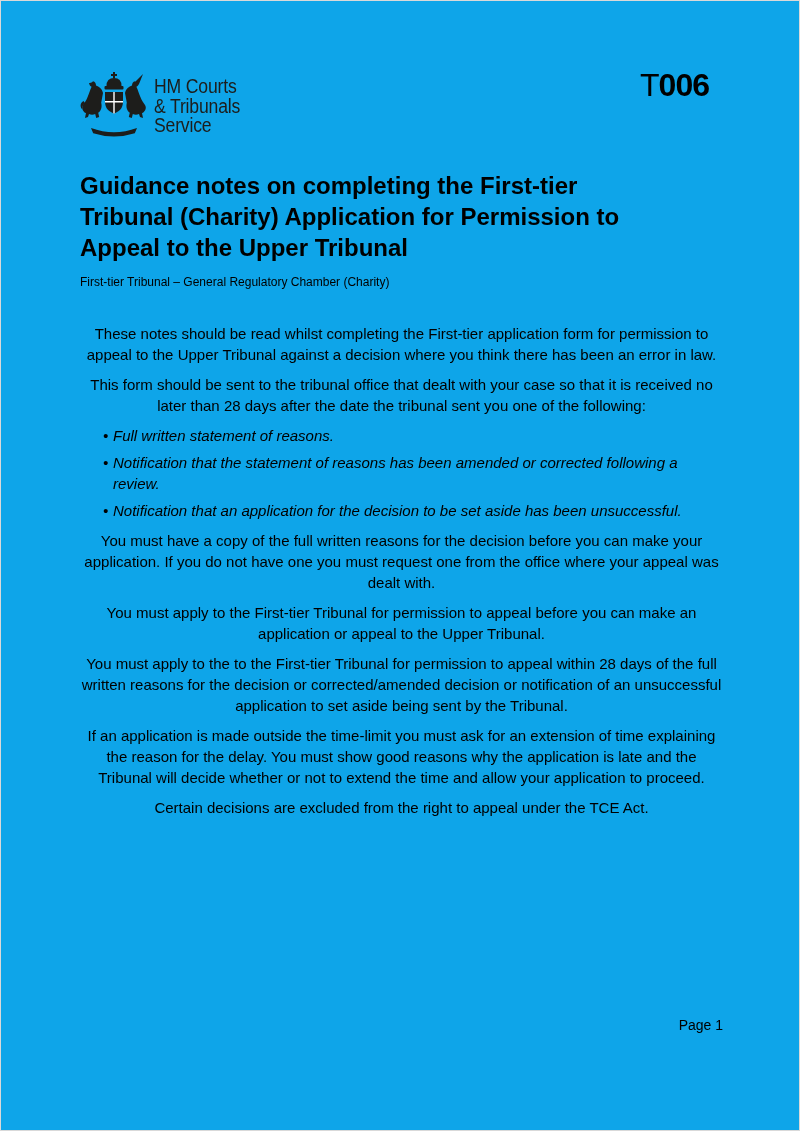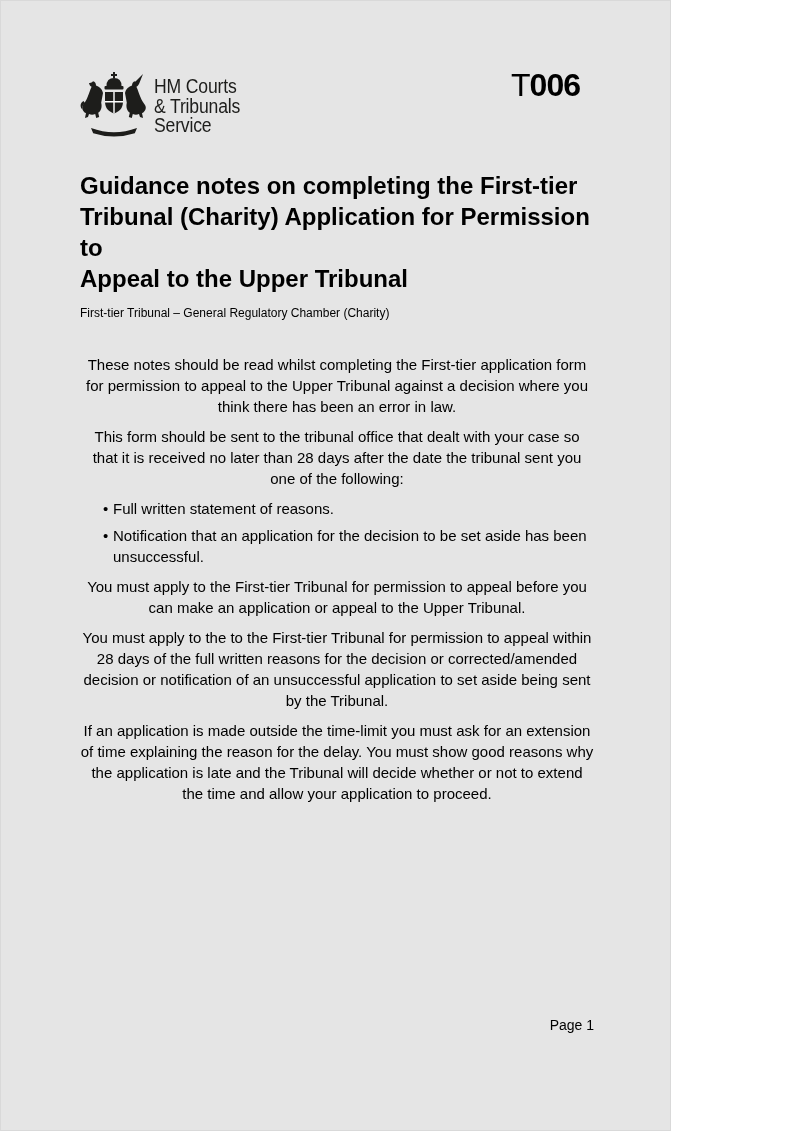--- a/index.html
+++ b/index.html
@@ -1,21 +1,21 @@
 <!DOCTYPE html>
 <html><head>
 <meta charset="utf-8">
 <style>
   * { box-sizing: border-box; }
   html, body { margin: 0; padding: 0; background: #ffffff; }
   .page {
     position: relative;
-    width: 671px;
+    width: 800px;
     height: 1131px;
-    background: #e5e5e5;
+    background: #0ea5e9;
     color: #000000;
     font-family: "Liberation Sans", sans-serif;
     overflow: hidden;
     box-shadow: inset 0 0 0 1px #d9d9d9;
   }
 
   
   .logo-arms {
     position: absolute;
     left: 78px;
@@ -79,20 +79,21 @@
     margin: 0 0 9px 0;
     padding: 0;
     list-style: none;
   }
   ul.bullets li {
     position: relative;
     margin: 0 0 6px 0;
     padding-left: 33px;
     font-size: 15px;
     line-height: 21px;
+    font-style: italic;
   }
   ul.bullets li:last-child { margin-bottom: 0; }
   ul.bullets li::before {
     content: "\2022";
     position: absolute;
     left: 23px;
     top: 0;
   }
 
   
@@ -145,27 +146,30 @@
     </h1>
     <div class="doc-subtitle">First-tier Tribunal – General Regulatory Chamber (Charity)</div>
 
     <div class="body-text">
       <p>These notes should be read whilst completing the First-tier application form for permission to appeal to the Upper Tribunal against a decision where you think there has been an error in law.</p>
 
       <p><span>This form should be sent to the tribunal office that dealt with your case so that it is received no later than </span><strong>28 days</strong><span> after the date the tribunal sent you one of the following:</span></p>
 
       <ul class="bullets">
         <li>Full written statement of reasons.</li>
+        <li>Notification that the statement of reasons has been amended or corrected following a review.</li>
         <li>Notification that an application for the decision to be set aside has been unsuccessful.</li>
       </ul>
 
+      <p>You must have a copy of the full written reasons for the decision before you can make your application. If you do not have one you must request one from the office where your appeal was dealt with.</p>
 
       <p>You must apply to the First-tier Tribunal for permission to appeal before you can make an application or appeal to the Upper Tribunal.</p>
 
       <p><span>You must apply to the to the First-tier Tribunal for permission to appeal within </span><strong>28 days</strong><span> of the full written reasons for the decision or corrected/amended decision or notification of an unsuccessful application to set aside being sent by the Tribunal.</span></p>
 
       <p>If an application is made outside the time-limit you must ask for an extension of time explaining the reason for the delay. You must show good reasons why the application is late and the Tribunal will decide whether or not to extend the time and allow your application to proceed.</p>
 
+      <p>Certain decisions are excluded from the right to appeal under the TCE Act.</p>
     </div>
   </div>
 
   <div class="page-footer">Page 1</div>
 </div>
 
 </body></html>

